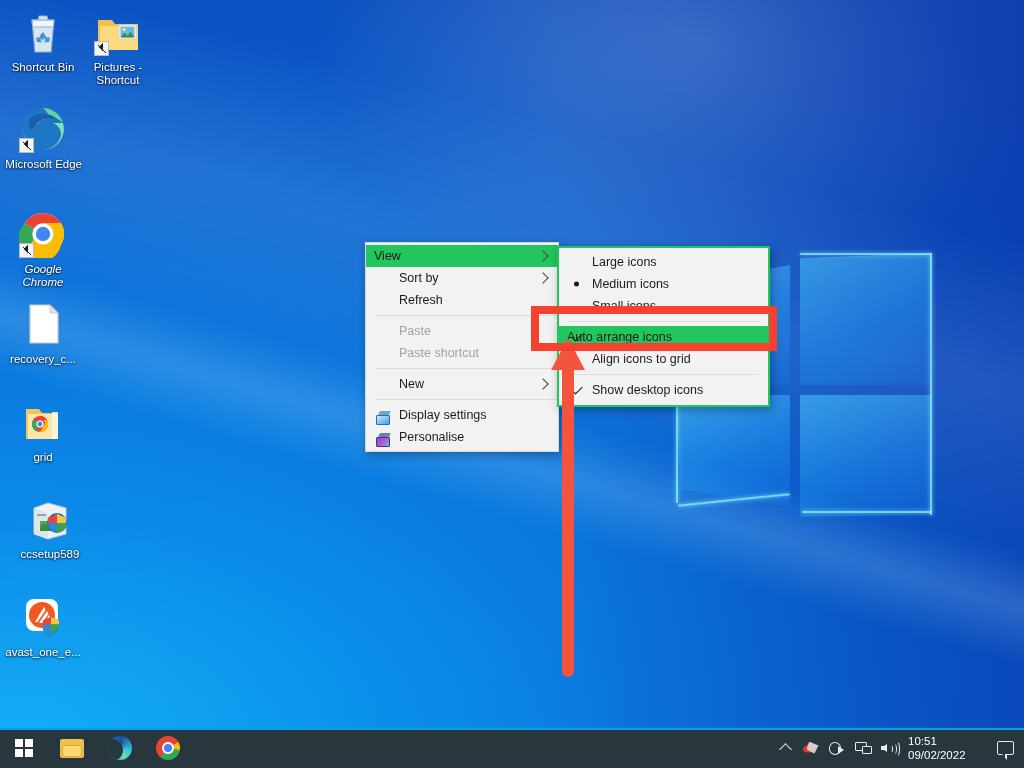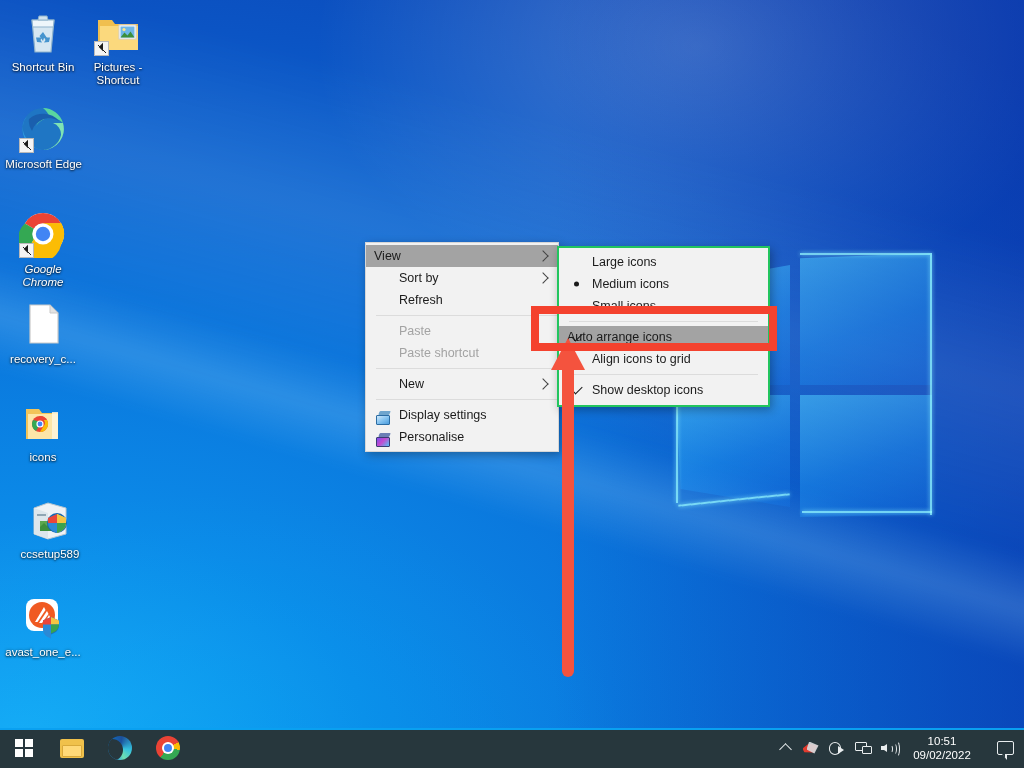--- a/index.html
+++ b/index.html
@@ -141,21 +141,21 @@
   }
   .mi {
     position: relative;
     height: 22px;
     display: flex;
     align-items: center;
     padding-left: 33px;
     white-space: nowrap;
     cursor: default;
   }
-  .mi.hl { background: #a3a3a3; padding-left: 8px; }
+  .mi.hl { background: #22c55e; padding-left: 8px; }
   .mi.disabled { color: #a3a3a3; }
   .mi .arrow {
     position: absolute; right: 11px; top: 50%;
     width: 7px; height: 7px;
     border-right: 1.6px solid #444;
     border-top: 1.6px solid #444;
     transform: translateY(-50%) rotate(45deg);
   }
   .mi .gi { position: absolute; left: 9px; top: 50%; transform: translateY(-50%); }
   .sep { height: 1px; background: #dcdcdc; margin: 4px 1px 4px 10px; }
@@ -350,21 +350,20 @@
   .vol-ico .w {
     position:absolute; border:1.3px solid #e9edef;
     border-left-color: transparent; border-top-color: transparent; border-bottom-color: transparent;
     border-radius: 0 50% 50% 0;
   }
   .vol-ico .w1 { left:7px; top:4px; width:3px; height:6px; }
   .vol-ico .w2 { left:10px; top:2px; width:4px; height:10px; }
   .vol-ico .w3 { left:13px; top:0px; width:4px; height:14px; }
 
   #clock {
-    text-align: center;
     font-size: 11.5px;
     line-height: 14px;
     color: #fff;
     padding: 0 10px 0 6px;
     min-width: 68px;
   }
   #action-center {
     width: 38px; height: 40px;
     display: flex; align-items: center; justify-content: center;
   }
@@ -496,21 +495,21 @@
         <path d="M9 16 h30 v25 H9 Z" fill="#fde6a8"></path>
         <circle cx="21" cy="26" r="8" fill="#ea4335"></circle>
         <path d="M21 18 a8 8 0 0 1 7 4 h-7 a4 4 0 0 0 -3.5 2 Z" fill="#ea4335"></path>
         <path d="M14 22 a8 8 0 0 0 3 11 l3.5 -6 a4 4 0 0 1 -0.3 -3.5 Z" fill="#34a853"></path>
         <path d="M28 22 a8 8 0 0 1 -7 12 l3.5 -6 a4 4 0 0 0 0.2 -6 Z" fill="#fbbc05"></path>
         <circle cx="21" cy="26" r="3.6" fill="#ffffff"></circle>
         <circle cx="21" cy="26" r="2.4" fill="#4285f4"></circle>
         <path d="M33 14 h6 v27 h-6 Z" fill="#fff6dd" opacity="0.85"></path>
       </svg>
     </div>
-    <span class="icon-label">icons</span>
+    <span class="icon-label">grid</span>
   </div>
 
   <div class="icon-cell" style="left:11px; top:495px;">
     <div class="icon-art">
       <svg width="48" height="48" viewBox="0 0 48 48">
         <path d="M8 13 l14 -5 l18 5 v26 l-18 5 l-14 -5 Z" fill="#eef2f5" stroke="#b9c6cf" stroke-width="1"></path>
         <path d="M8 13 l14 5 v26 l-14 -5 Z" fill="#dce6ec"></path>
         <rect x="11" y="19" width="9" height="2" fill="#8fa6b4"></rect>
         <path d="M14 26 h12 v10 h-12 Z" fill="#5aa84f"></path>
         <path d="M14 32 l4 -4 l3 3 l3 -4 l2 4 v5 h-12 Z" fill="#3c8f3c"></path>

